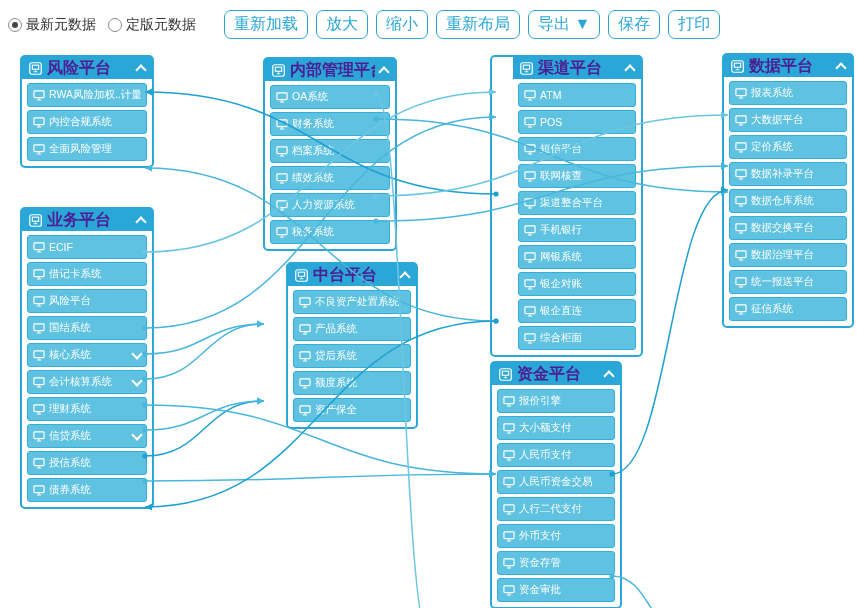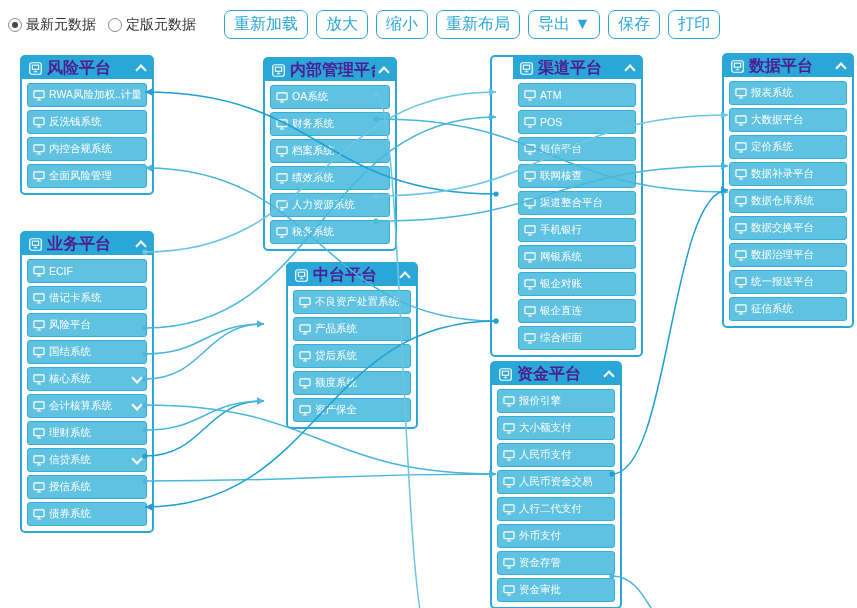--- a/index.html
+++ b/index.html
@@ -80,43 +80,34 @@
             </span>
             <span class="nlabel">RWA风险加权..计量系统</span>
           </div>
           <div class="node">
             <span class="micon">
               <svg viewBox="0 0 14 13" width="12" height="11">
                 <rect x="1" y="1" width="12" height="8" rx="1" fill="none" stroke="#fff" stroke-width="1.4"></rect>
                 <path d="M7 9 L7 11 M4.5 11.8 L9.5 11.8" stroke="#fff" stroke-width="1.3" fill="none"></path>
               </svg>
             </span>
-            <span class="nlabel">反洗钱系统</span>
-          </div>
-          <div class="node">
-            <span class="micon">
-              <svg viewBox="0 0 14 13" width="12" height="11">
-                <rect x="1" y="1" width="12" height="8" rx="1" fill="none" stroke="#fff" stroke-width="1.4"></rect>
-                <path d="M7 9 L7 11 M4.5 11.8 L9.5 11.8" stroke="#fff" stroke-width="1.3" fill="none"></path>
-              </svg>
-            </span>
             <span class="nlabel">内控合规系统</span>
           </div>
           <div class="node">
             <span class="micon">
               <svg viewBox="0 0 14 13" width="12" height="11">
                 <rect x="1" y="1" width="12" height="8" rx="1" fill="none" stroke="#fff" stroke-width="1.4"></rect>
                 <path d="M7 9 L7 11 M4.5 11.8 L9.5 11.8" stroke="#fff" stroke-width="1.3" fill="none"></path>
               </svg>
             </span>
             <span class="nlabel">全面风险管理</span>
           </div>
         </div>
       </div>
-      <div class="panel" style="left: 20px; top: 231px; width: 130px;">
+      <div class="panel" style="left: 20px; top: 207px; width: 130px;">
         <div class="panel-header">
           <span class="hicon">
             <svg viewBox="0 0 14 14" width="13" height="13">
               <rect x="0.8" y="0.8" width="12.4" height="12.4" rx="2.2" fill="none" stroke="#fff" stroke-width="1.3"></rect>
               <rect x="3.6" y="3.4" width="6.8" height="4.4" fill="none" stroke="#fff" stroke-width="1.2"></rect>
               <path d="M7 7.8 L7 9.4 M5 10.4 L9 10.4" stroke="#fff" stroke-width="1.1" fill="none"></path>
             </svg>
           </span>
           <span class="panel-title">业务平台</span>
           <span class="chev up"></span>

